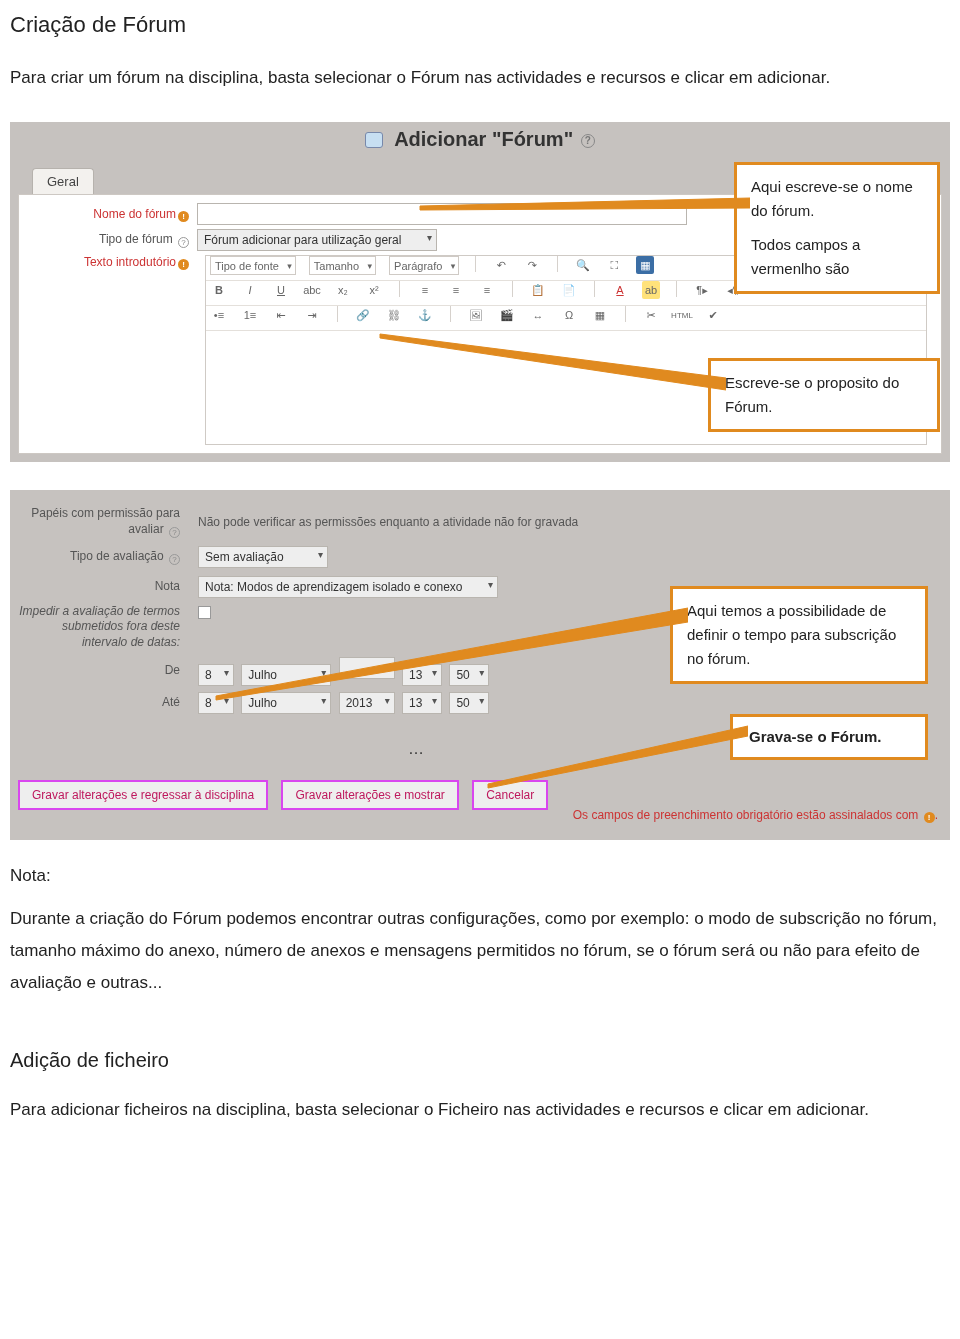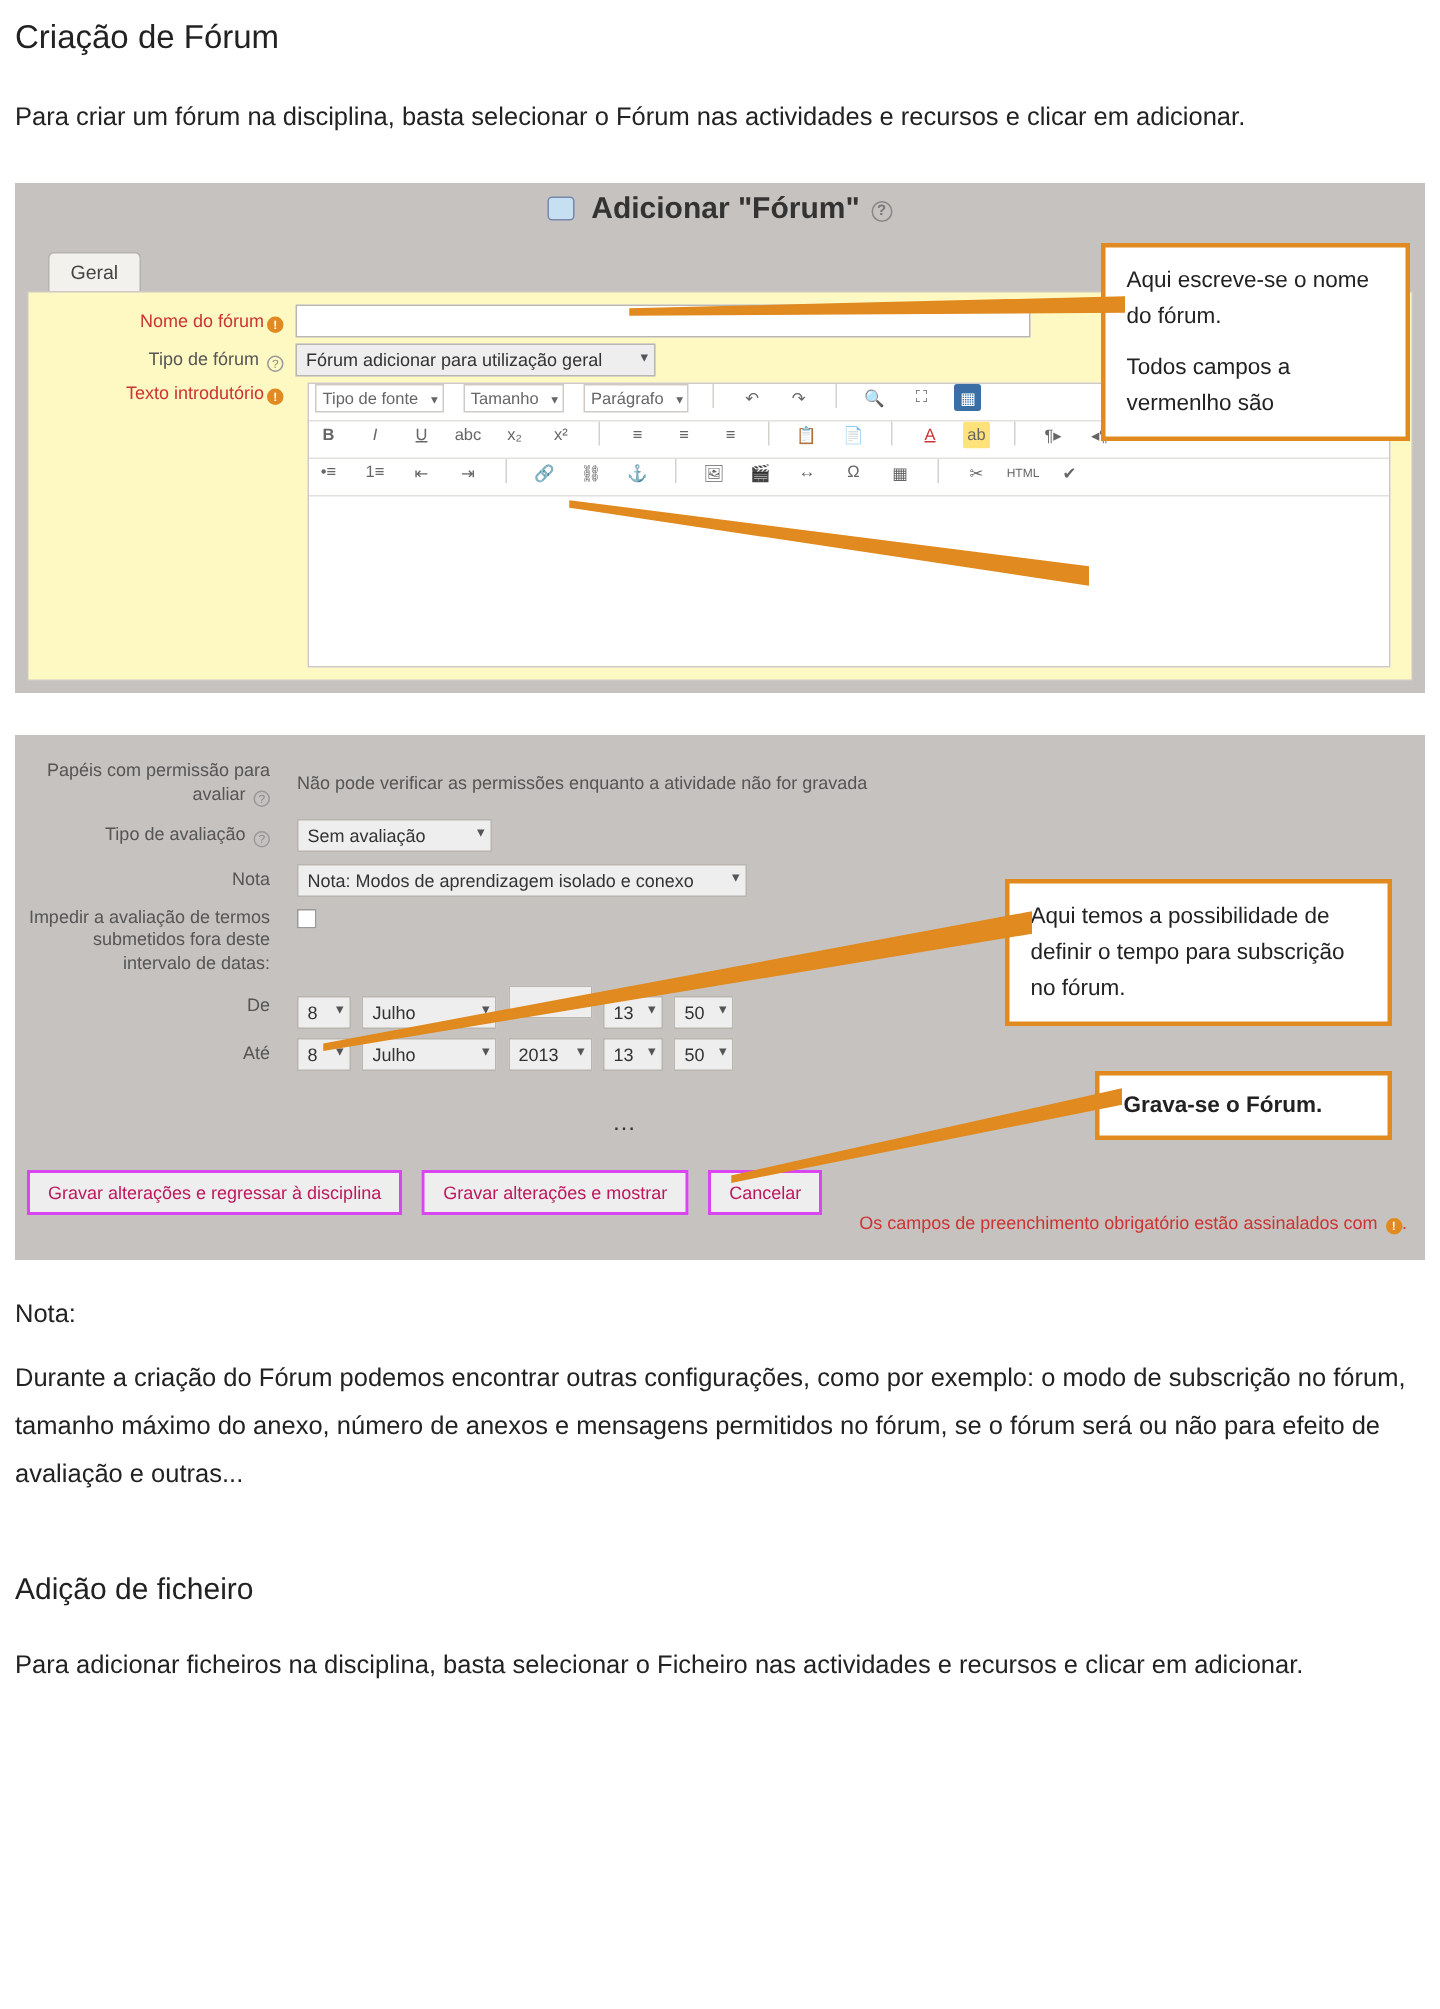--- a/index.html
+++ b/index.html
@@ -17,21 +17,21 @@
   .callout { position: absolute; background: #fff; border: 3px solid #e08a1f; padding: 10px 14px 10px 14px; font-family: Arial, sans-serif; font-size: 15px; line-height: 1.6; color: #222; }
   .callout.small { padding: 8px 16px; font-weight: bold; }
 
   .svg-overlay { position: absolute; top: 0; left: 0; pointer-events: none; }
 
   
   .head-title { position: absolute; top: 6px; left: 0; right: 0; text-align: center; font-size: 20px; font-weight: bold; color: #333; }
   .head-title .icon-chat { display:inline-block; width:18px; height:16px; background:#c7dff2; border:1px solid #78a; border-radius:3px; vertical-align:-2px; margin-right:6px;}
   .head-title .icon-help { display:inline-block; width:14px; height:14px; border:1px solid #888; border-radius:7px; font-size:10px; line-height:12px; color:#777; vertical-align:2px; margin-left:2px;}
   .tab-geral { position:absolute; top:46px; left:22px; background:#f3f1ee; border:1px solid #b6b2ad; border-bottom:none; border-radius:4px 4px 0 0; padding:5px 14px; font-size:13px; color:#444;}
-  .form-panel { position:absolute; top:72px; left:8px; right:8px; bottom:8px; background:#fef9c3; border:1px solid #cdc8c3;}
+  .form-panel { position:absolute; top:72px; left:8px; right:8px; bottom:8px; background:#ffffff; border:1px solid #cdc8c3;}
   .row { position:absolute; left:0; display:flex; align-items:center; }
   .lbl { width:178px; text-align:right; padding-right:8px; font-size:12px; color:#555; }
   .lbl.red { color:#c33; }
   .warn-dot { display:inline-block; width:11px; height:11px; background:#e08a1f; border-radius:6px; vertical-align:-1px; margin-left:2px; font-size:8px; color:#fff; line-height:11px; text-align:center; font-weight:bold;}
   .help-dot { display:inline-block; width:11px; height:11px; border:1px solid #999; border-radius:6px; vertical-align:-2px; margin-left:2px; font-size:8px; color:#888; line-height:9px; text-align:center;}
   .text-input { background:#fff; border:1px solid #b9b5af; height:22px; }
   .sel { background:#eeeeee; border:1px solid #b9b5af; height:22px; font-size:12px; padding:1px 18px 1px 6px; position:relative; display:inline-flex; align-items:center; color:#333;}
   .sel::after{ content:"▾"; position:absolute; right:4px; top:2px; font-size:10px; color:#555;}
   .editor { position:absolute; top:60px; left:186px; right:14px; height:190px; background:#fff; border:1px solid #cfcac5;}
   .ed-row { border-bottom:1px solid #e4e0db; height:25px; display:flex; align-items:flex-start; padding:0 4px; gap:13px; color:#666; font-size:11px;}
@@ -143,20 +143,21 @@
           <span class="ed-btn">✔</span>
         </div>
       </div>
     </div>
 
     <div class="callout" style="top:40px; right:10px; width:206px;">
       <div>Aqui escreve-se o nome do fórum.</div>
       <div style="height:10px;"></div>
       <div>Todos campos a vermenlho são</div>
     </div>
+    <div class="callout" style="top:236px; right:10px; width:232px;">Escreve-se o proposito do Fórum.</div>
 
     <svg class="svg-overlay" width="960" height="340">
       <polyline points="740,86 410,88 410,84 740,76" fill="#e08a1f" stroke="#e08a1f"></polyline>
       <polyline points="716,268 370,216 370,212 716,256" fill="#e08a1f" stroke="#e08a1f"></polyline>
     </svg>
   </div>
 
   <div class="shot shot2">
     <div class="ellipsis" style="top:-6px;">…</div>
     <div class="panel2">
@@ -166,21 +167,21 @@
           <div class="v2">Não pode verificar as permissões enquanto a atividade não for gravada</div>
         </div>
         <div class="r2">
           <div class="l2"><span>Tipo de avaliação</span> <span class="help-dot">?</span></div>
           <div class="v2"><span class="sel" style="width:130px;">Sem avaliação</span></div>
         </div>
         <div class="r2">
           <div class="l2">Nota</div>
           <div class="v2"><span class="sel" style="width:300px;">Nota: Modos de aprendizagem isolado e conexo</span></div>
         </div>
-        <div class="r2" style="align-items:flex-start;">
+        <div class="r2" style="align-items:flex-start;font-style:italic;">
           <div class="l2" style="padding-top:2px;">Impedir a avaliação de termos submetidos fora deste intervalo de datas:</div>
           <div class="v2" style="padding-top:4px;"><span class="chk"></span></div>
         </div>
         <div class="r2 date-row">
           <div class="l2">De</div>
           <div class="v2">
             <span class="sel" style="width:36px;">8</span>
             <span class="sel" style="width:90px;">Julho</span>
             <span class="sel" style="width:56px;"> </span>
             <span class="sel" style="width:40px;">13</span>

